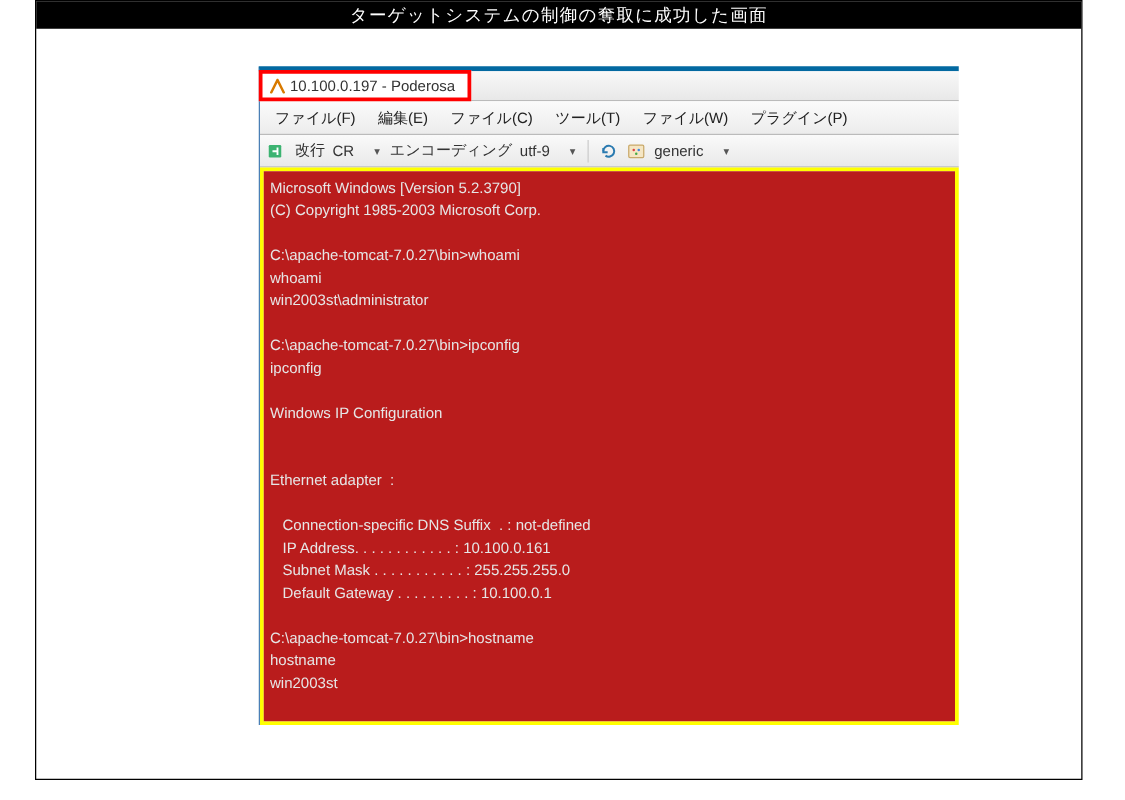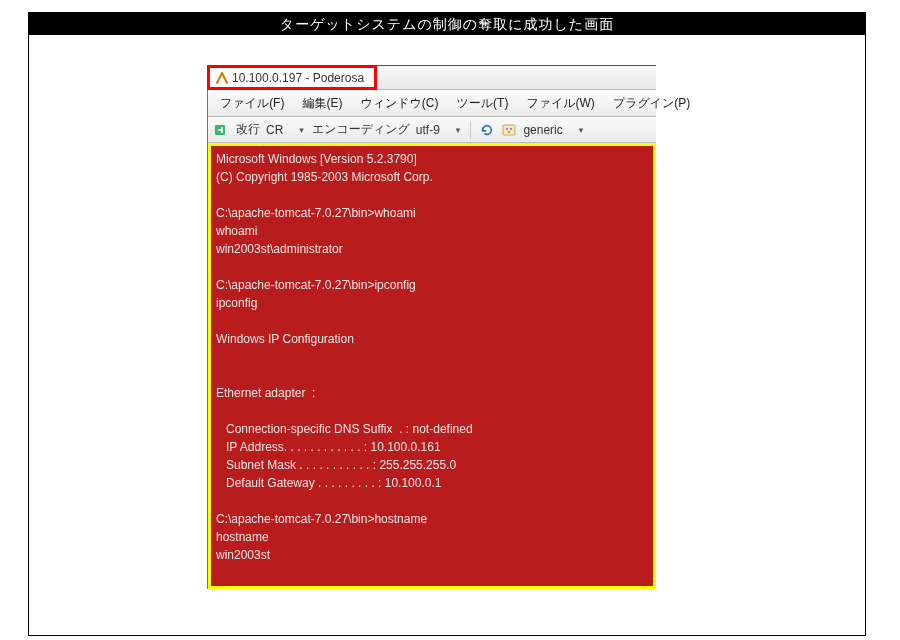--- a/index.html
+++ b/index.html
@@ -5,21 +5,21 @@
   * { box-sizing: border-box; margin: 0; padding: 0; }
   body {
     width: 900px; height: 640px;
     background: #fff;
     font-family: "MS Gothic", "Meiryo", sans-serif;
     font-size: 12px;
     position: relative;
   }
   .outer-frame {
     position: absolute;
-    left: 28px; top: 12px;
+    left: 28px; top: 0;
     width: 838px; height: 624px;
     border: 1px solid #000;
     background: #fff;
   }
   .caption-bar {
     width: 100%;
     height: 22px;
     background: #000;
     color: #fff;
     text-align: center;
@@ -28,23 +28,23 @@
     letter-spacing: 1px;
   }
   .content-area {
     position: relative;
     width: 100%;
     height: calc(100% - 22px);
   }
   .app-window {
     position: absolute;
     left: 178px; top: 30px;
-    width: 449px;
-    background: #fff;
-    border-top: 1px solid #0369a1;
+    width: 560px;
+    background: #fff;
+    border-top: 4px solid #0369a1;
     border-left: 1px solid #4a7fb5;
   }
   .titlebar-row {
     height: 24px;
     background: linear-gradient(#f8f8f8, #e8e8e8);
     border-bottom: 1px solid #bbb;
     display: flex;
     align-items: stretch;
   }
   .title-tab {
@@ -159,21 +159,21 @@
               <path d="M1 11 L6 1 L11 11" stroke="#d87a00" stroke-width="2" fill="none" stroke-linecap="round"></path>
             </svg>
           </span>
           <span class="title-text">10.100.0.197 - Poderosa</span>
         </div>
       </div>
 
       <div class="menubar">
         <div class="menu-item">ファイル(F)</div>
         <div class="menu-item">編集(E)</div>
-        <div class="menu-item">ウィンドウ(C)</div>
+        <div class="menu-item">ファイル(C)</div>
         <div class="menu-item">ツール(T)</div>
         <div class="menu-item">ファイル(W)</div>
         <div class="menu-item">プラグイン(P)</div>
       </div>
 
       <div class="toolbar">
         <span class="tb-icon">
           <svg viewBox="0 0 16 16" width="16" height="16">
             <rect x="1" y="3" width="10" height="10" fill="#3cb371" rx="1"></rect>
             <path d="M4 8 L8 8 M8 5 L8 11" stroke="#fff" stroke-width="1.5"></path>

